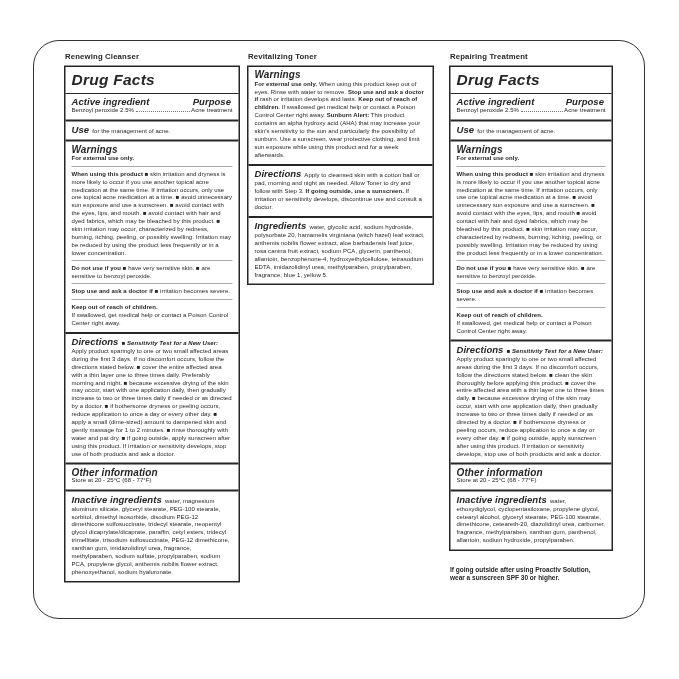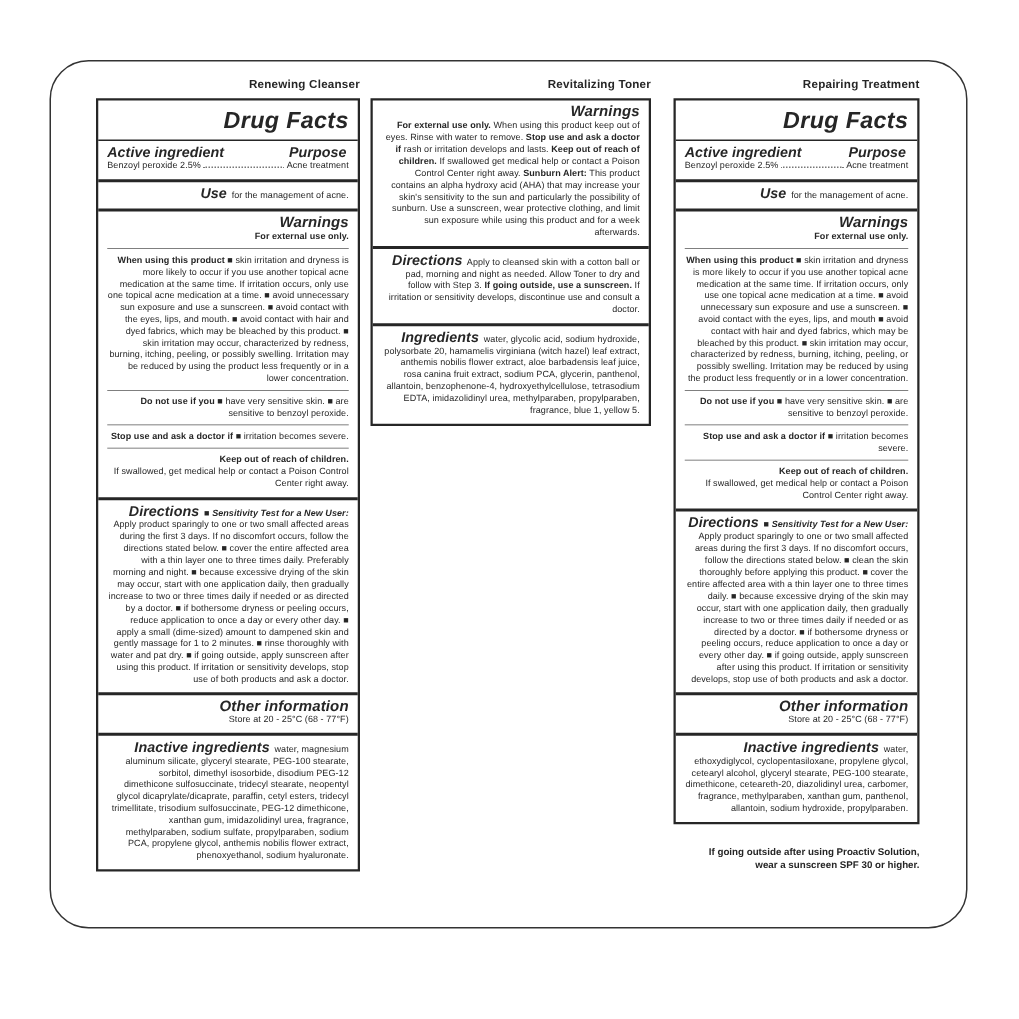--- a/index.html
+++ b/index.html
@@ -1,19 +1,19 @@
 <!DOCTYPE html>
 <html style="--ink: #262626; --paper: #ffffff;"><head>
 <meta charset="utf-8">
 <style>
   :root { --ink:#262626; --paper:#ffffff; }
   * { margin:0; padding:0; box-sizing:border-box; }
   html,body { background:#fff; }
   body { width:679px; height:679px; font-family:"Liberation Sans", sans-serif; color:var(--ink); }
-  .stage { position:relative; width:679px; height:679px; overflow:hidden; background:var(--paper);text-align:right; }
+  .stage { position:relative; width:679px; height:679px; overflow:hidden; background:var(--paper); }
   .canvas { position:absolute; left:0; top:0; width:1358px; height:1358px; transform:scale(.5); transform-origin:0 0; }
   .die { position:absolute; left:66px; top:80px; width:1224px; height:1158px; border:2.5px solid #333; border-radius:52px; background:var(--paper); }
   .col { position:absolute; top:104px; }
   .col-cleanser  { left:128px; width:352px; }
   .col-toner     { left:494px; width:374px; }
   .col-treatment { left:898px; width:328px; }
   .col-title { font-size:15.5px; font-weight:700; letter-spacing:.3px; margin:0 0 9px 2px; }
   .box { border:3px solid var(--ink); background:var(--paper); }
   .sec { padding:8px 12px 10px; border-top:4px solid var(--ink); }
   .sec:first-child { border-top:none; }

